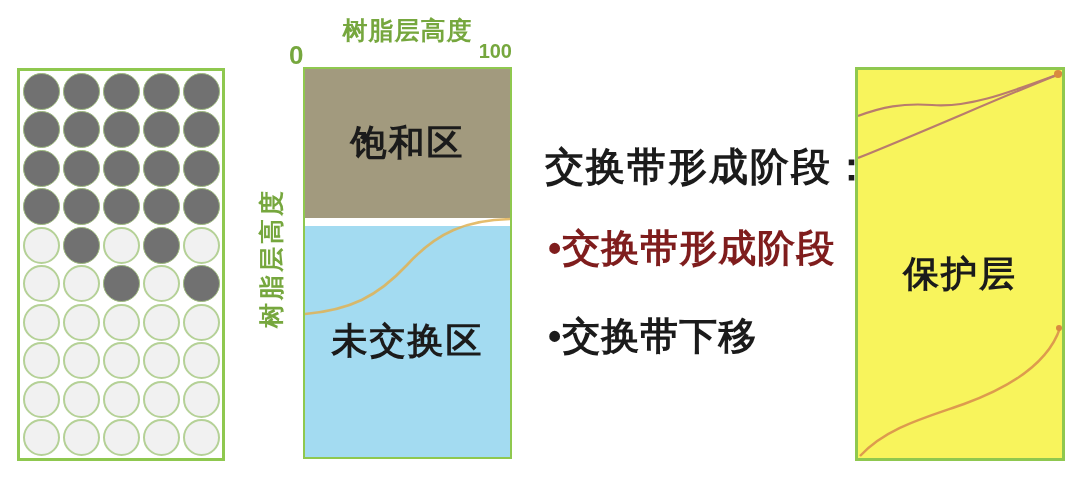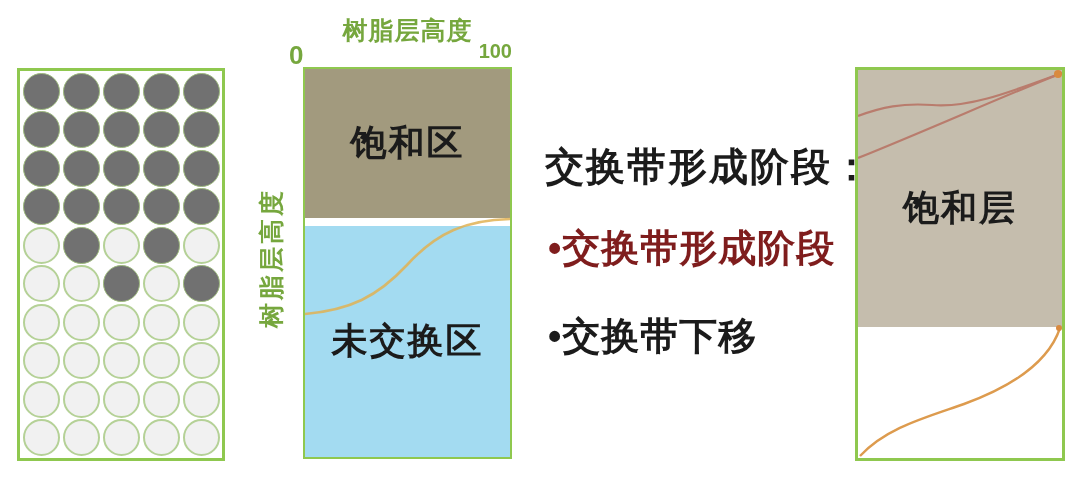--- a/index.html
+++ b/index.html
@@ -140,22 +140,22 @@
     <svg class="overlay-svg" viewBox="0 0 205 388" preserveAspectRatio="none">
       <path d="M 0,245 C 45,241 72,228 102,196 C 132,163 162,151 205,150" fill="none" stroke-width="2.6" opacity="0.85" stroke="#e0b254"></path>
     </svg>
   </div>
 
   <div class="center-heading" style="color: rgb(27, 27, 27);">交换带形成阶段：</div>
   <div class="bullet bullet-1" style="color: #7f1d1d;">•交换带形成阶段</div>
   <div class="bullet bullet-2" style="color: rgb(27, 27, 27);">•交换带下移</div>
 
   <div class="right-panel" style="border-color: rgb(143, 200, 79);">
-    <div class="zone rz1" style="background-color: rgb(197, 189, 173);">
-      <span>饱和层</span>
+    <div class="zone rz2" style="background-color: rgb(248, 244, 92);">
+      <span>保护层</span>
     </div>
     <svg class="overlay-svg" viewBox="0 0 204 388" preserveAspectRatio="none">
       <path d="M 0,46 C 24,37 44,33 74,35 C 112,38 152,22 204,3" fill="none" stroke-width="2.2" stroke="#b97c6d"></path>
       <path d="M 0,88 C 70,60 150,24 204,3" fill="none" stroke-width="2.2" stroke="#b97c6d"></path>
       <circle cx="200" cy="4" r="4" fill="#d98a3f"></circle>
       <path d="M 2,386 C 28,358 66,348 106,334 C 150,318 190,294 202,258" fill="none" stroke-width="2.4" stroke="#dd9b4e"></path>
       <circle cx="201" cy="258" r="3" fill="#d98a3f"></circle>
     </svg>
   </div>
 

